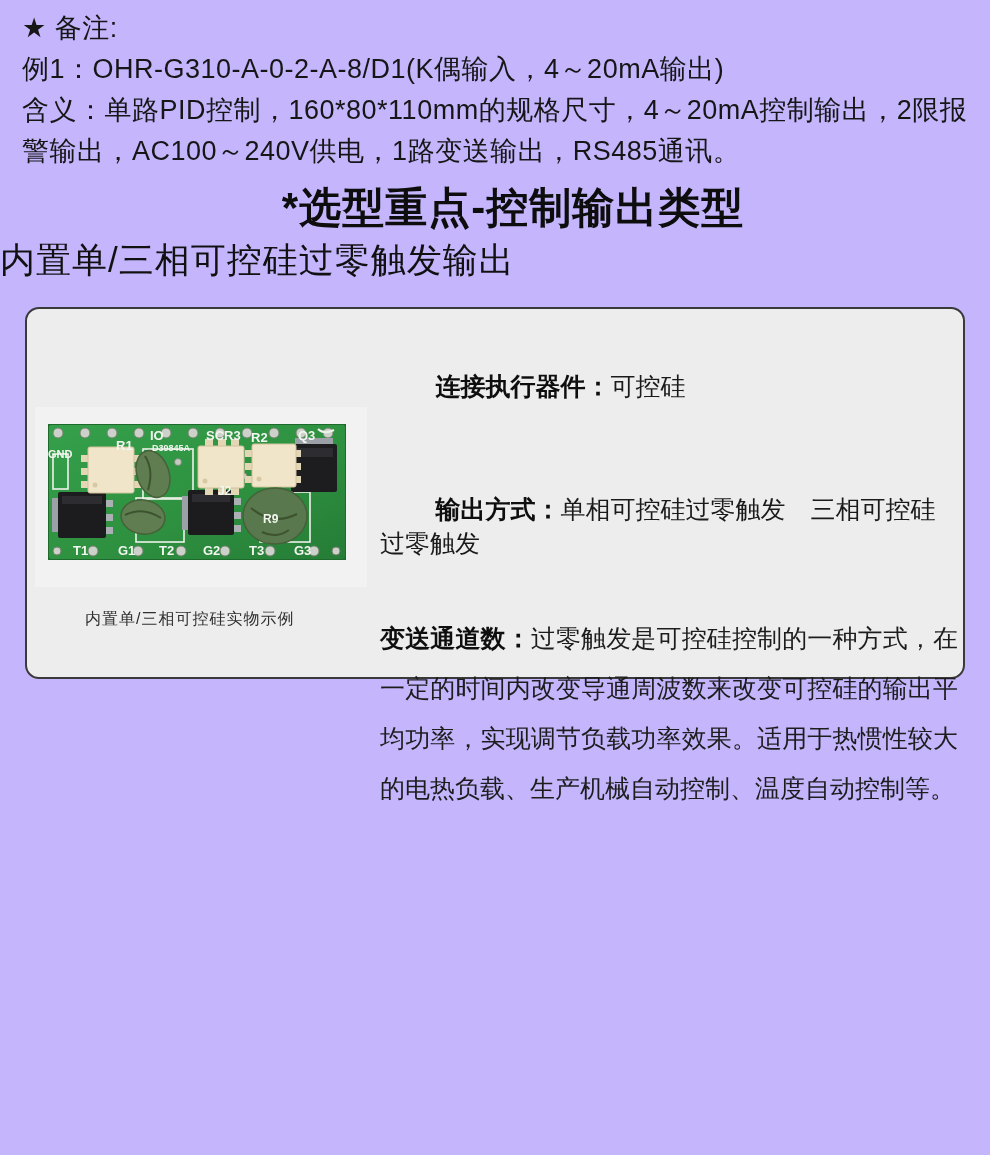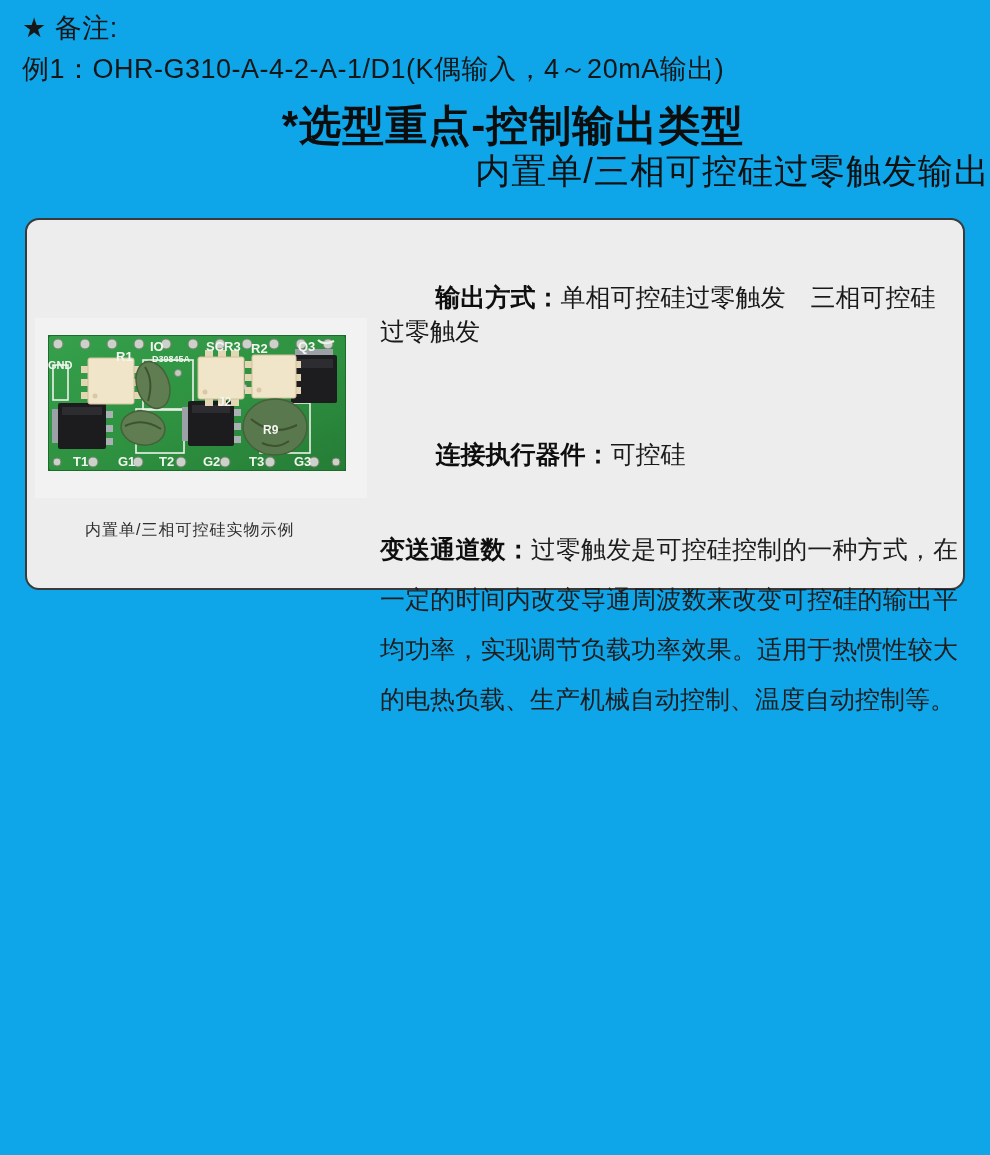--- a/index.html
+++ b/index.html
@@ -1,21 +1,21 @@
 <!DOCTYPE html>
 <html><head>
 <meta charset="utf-8">
 <style>
   * { margin: 0; padding: 0; box-sizing: border-box; }
   html, body { background: #e9e9e9; }
   .page {
     position: relative;
     width: 990px; height: 1155px;
     margin: 0 auto;
-    background: #0ea5e9;
+    background: #c4b5fd;
     overflow: hidden;
     font-family: "Liberation Sans", "DejaVu Sans", sans-serif;
     color: #161616;
   }
   
   .notes {
     padding: 8px 22px 0 22px;
     font-size: 27px;
     line-height: 41px;
     letter-spacing: 0.5px;
@@ -26,22 +26,22 @@
     margin-top: 12px;
     text-align: center;
     font-size: 42px;
     line-height: 48px;
     font-weight: 700;
     color: #0d0d0d;
     letter-spacing: 1px;
     padding-left: 36px;
   }
   .sec-subtitle {
-    margin-top: 0;
-    text-align: right;
+    margin-top: 7px;
+    text-align: left;
     font-size: 35px;
     line-height: 42px;
     font-weight: 400;
     color: #111;
     letter-spacing: 1px;
   }
   
   .card {
     position: relative;
     margin: 26px 25px 0 25px;
@@ -82,21 +82,22 @@
   
   .silk { fill: #f3f6f0; font-family: "Liberation Sans", "DejaVu Sans", sans-serif; font-weight: 700; }
 </style>
 </head>
 <body>
 
 <div class="page">
 
   <div class="notes">
     <p>★ 备注:</p>
-    <p>例1：OHR-G310-A-4-2-A-1/D1(K偶输入，4～20mA输出)</p>
+    <p>例1：OHR-G310-A-0-2-A-8/D1(K偶输入，4～20mA输出)</p>
+    <p>含义：单路PID控制，160*80*110mm的规格尺寸，4～20mA控制输出，2限报警输出，AC100～240V供电，1路变送输出，RS485通讯。</p>
   </div>
 
   <div class="sec-title">*选型重点-控制输出类型</div>
   <div class="sec-subtitle">内置单/三相可控硅过零触发输出</div>
 
   <div class="card">
 
     <div class="photo">
       <svg width="298" height="136" viewBox="0 0 298 136">
         <defs>
@@ -230,24 +231,24 @@
         <text class="silk" x="155" y="131" font-size="13">G2</text>
         <text class="silk" x="201" y="131" font-size="13">T3</text>
         <text class="silk" x="246" y="131" font-size="13">G3</text>
       </svg>
     </div>
 
     <div class="caption">内置单/三相可控硅实物示例</div>
 
     <div class="specs">
       <div class="spec-row">
-        <b>输出方式：</b><span>单相可控硅过零触发　三相可控硅过零触发</span>
+        <b>连接执行器件：</b><span>可控硅</span>
       </div>
       <div class="spec-row">
-        <b>连接执行器件：</b><span>可控硅</span>
+        <b>输出方式：</b><span>单相可控硅过零触发　三相可控硅过零触发</span>
       </div>
       <p class="desc">
         <b>变送通道数：</b><span>过零触发是可控硅控制的一种方式，在一定的时间内改变导通周波数来改变可控硅的输出平均功率，实现调节负载功率效果。适用于热惯性较大的电热负载、生产机械自动控制、温度自动控制等。</span>
       </p>
     </div>
 
   </div>
 </div>
 
 </body></html>

